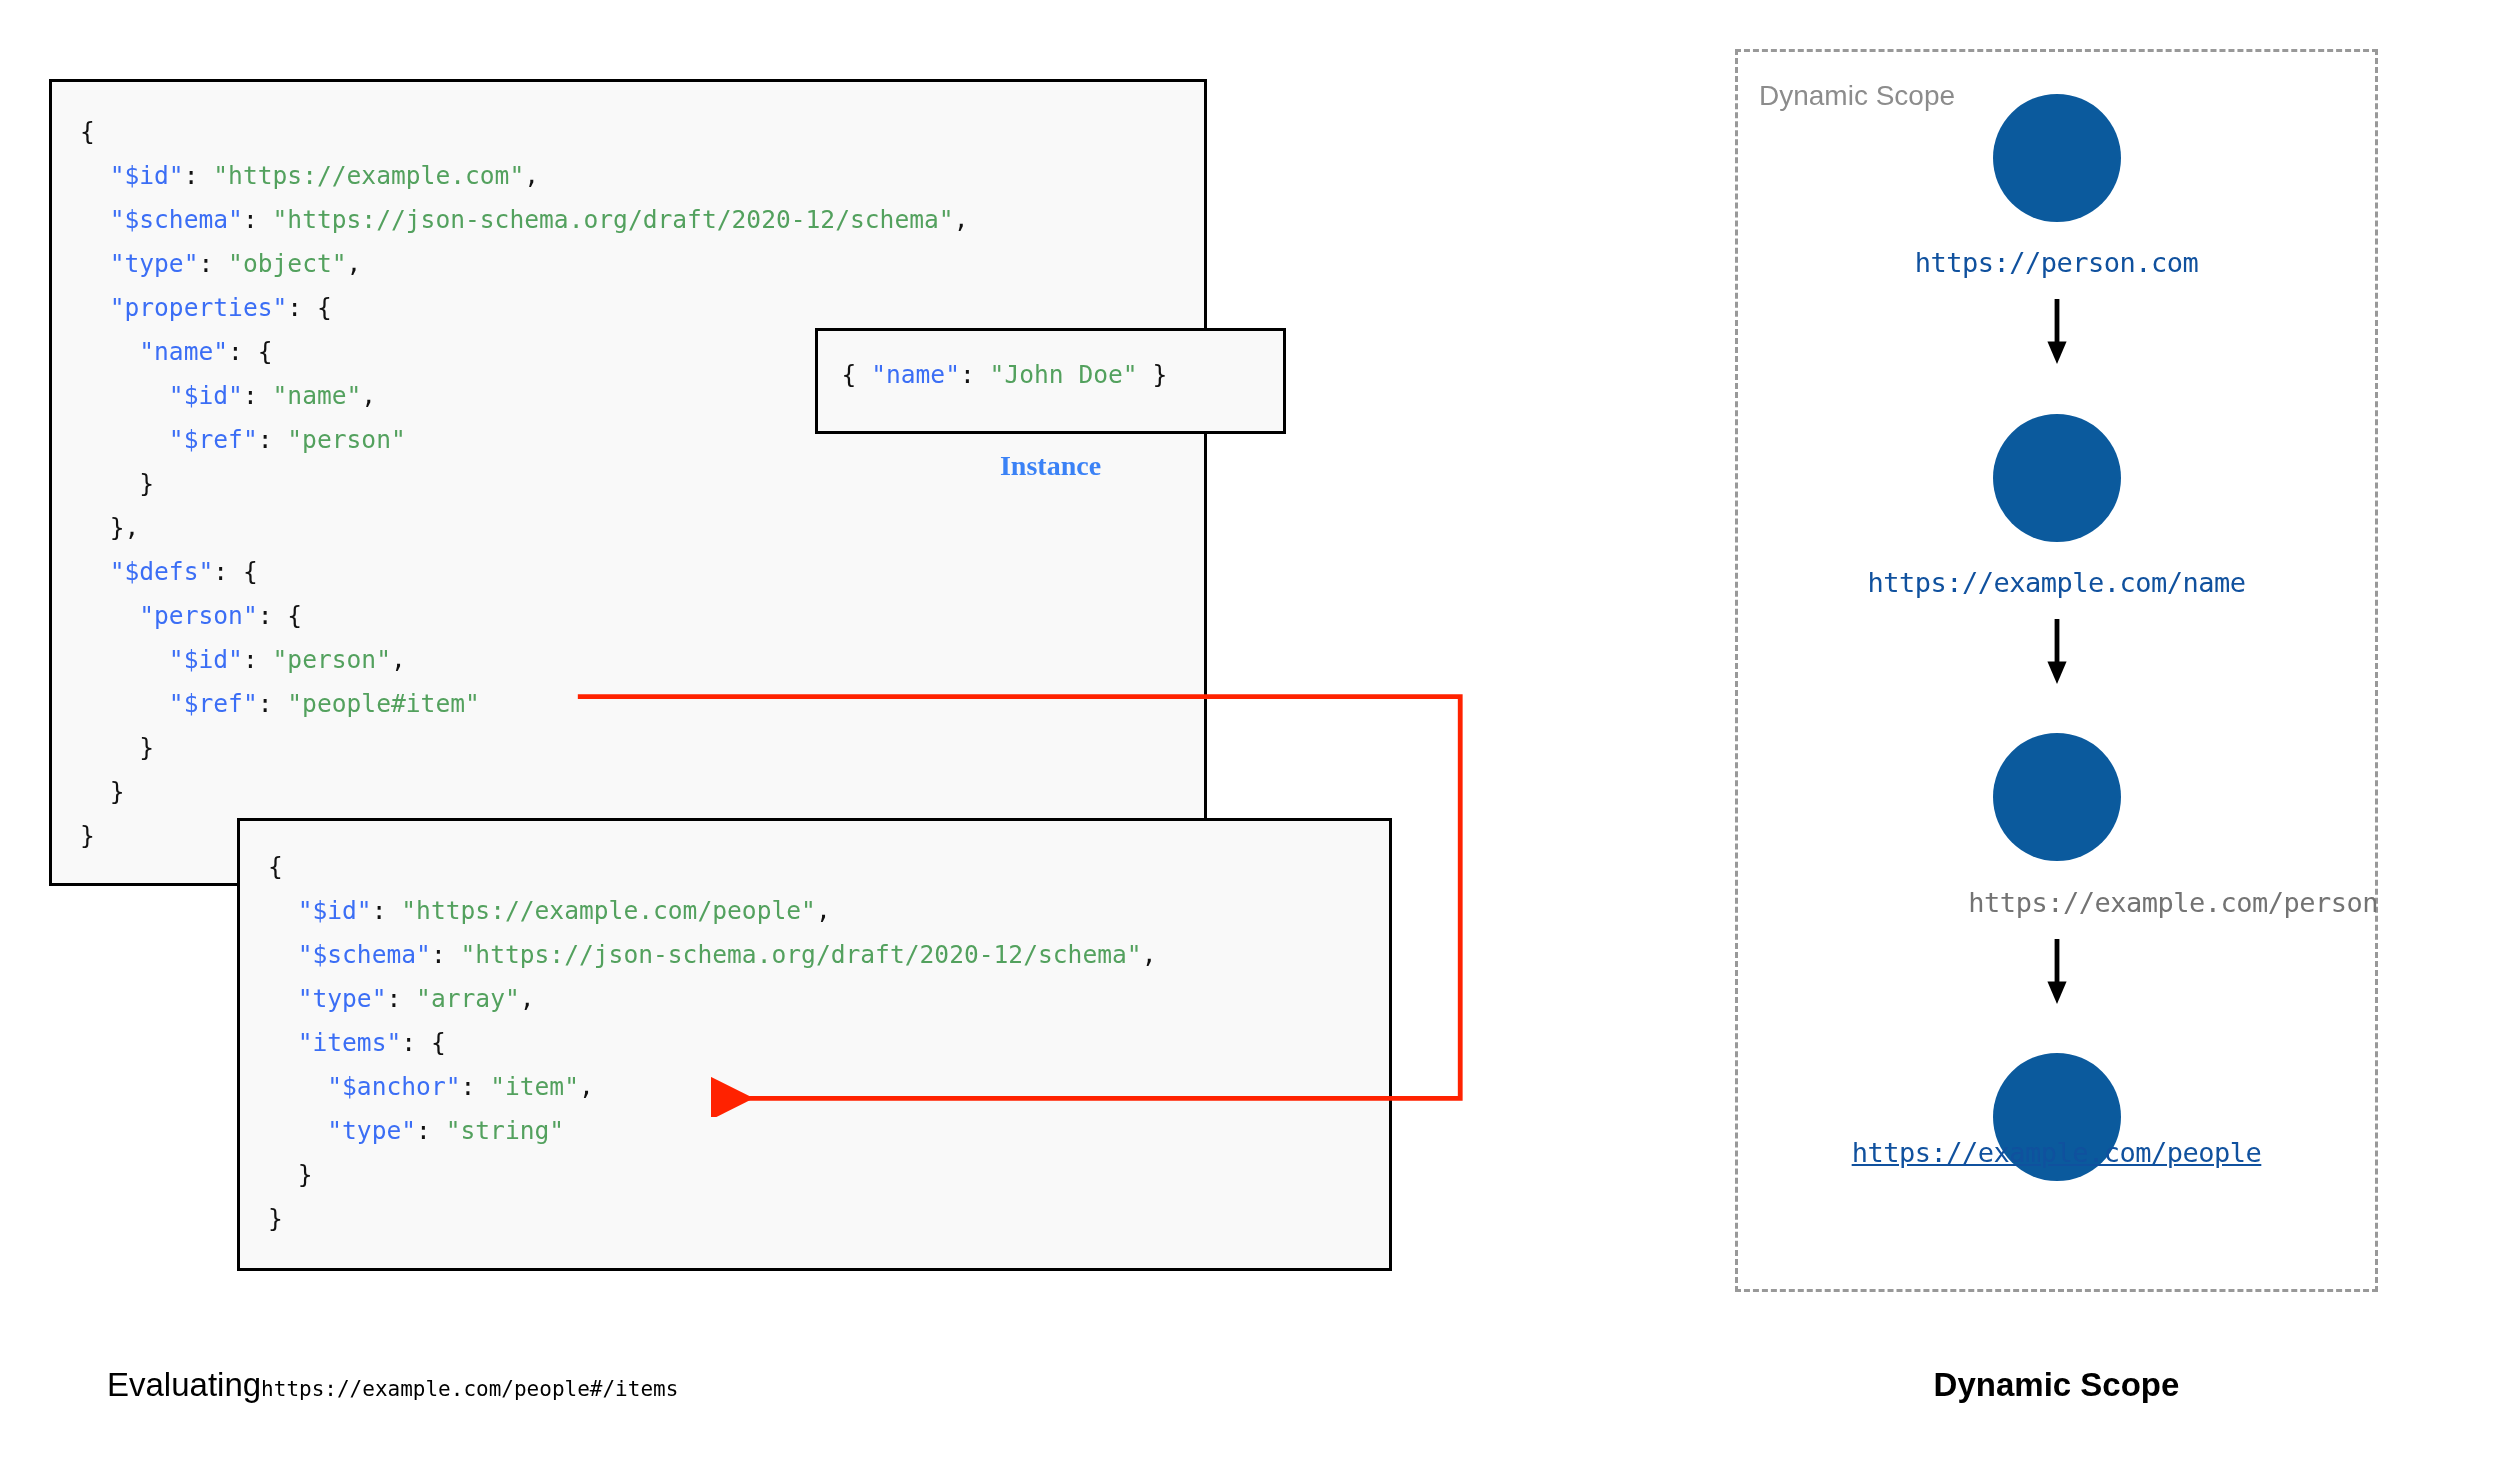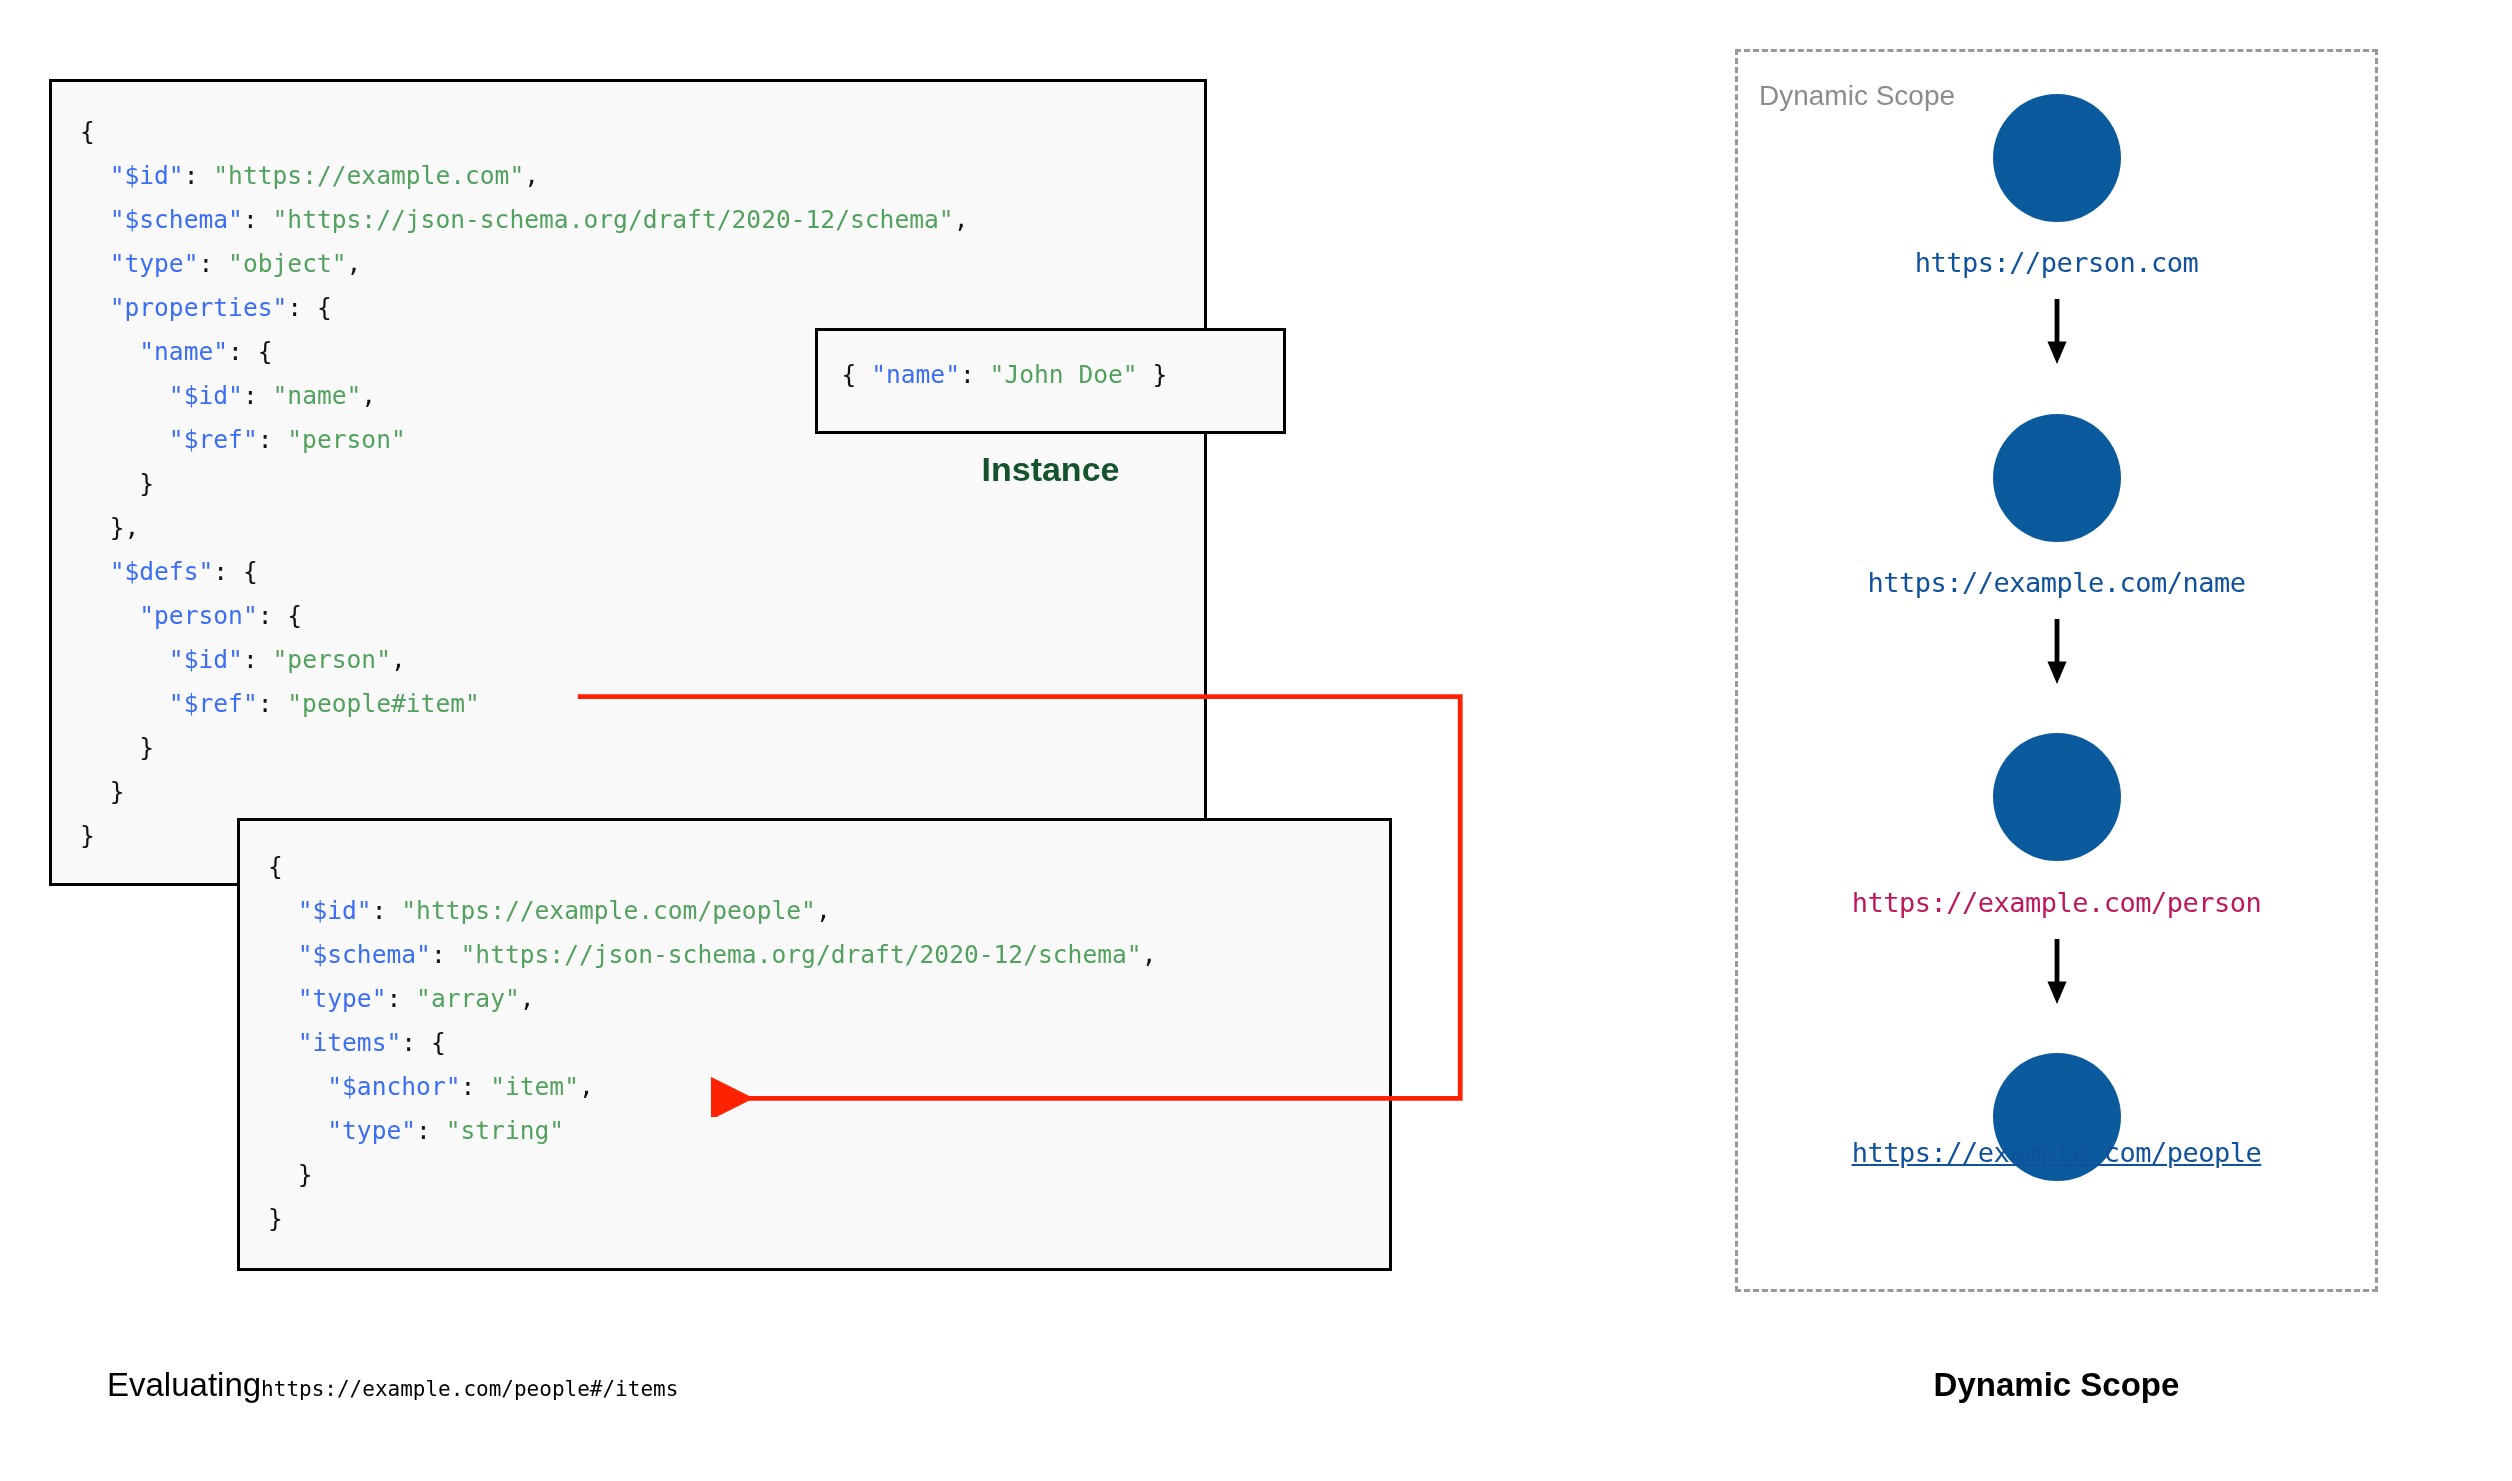--- a/index.html
+++ b/index.html
@@ -37,22 +37,22 @@
 
   
   #instance-box{
     left:815px; top:328px; width:471px; height:106px;
   }
   #instance-box .code{
     position:absolute; left:23.5px; top:22.4px; font-size:24.6px; line-height:44px;
   }
   #instance-caption{
     position:absolute; left:815px; top:450px; width:471px;
-    text-align:center; font-size:34px; font-weight:bold; color:#14532d;
-    font-family:Liberation Sans, sans-serif;
+    text-align:center; font-size:28px; font-weight:bold; color:#3b82f6;
+    font-family:Liberation Serif, serif;
   }
 
   
   #schema-people{
     left:237px; top:818px; width:1155px; height:453px;
   }
   #schema-people .code{position:absolute; left:28px; top:23.5px;}
 
   
   #ref-connector{
@@ -153,21 +153,21 @@
 </svg>
 
 <div class="scope-node" id="node-1" style="background: rgb(11, 90, 157);"></div>
 <div class="scope-label" id="label-1" style="color: rgb(16, 81, 158);">https://example.com/name</div>
 <svg class="scope-arrow" id="arrow-1" viewBox="0 0 60 122" xmlns="http://www.w3.org/2000/svg">
   <line x1="30" y1="0" x2="30" y2="88" stroke="#000" stroke-width="9"></line>
   <path d="M12,80 L48,80 L30,122 z" fill="#000"></path>
 </svg>
 
 <div class="scope-node" id="node-2" style="background: rgb(11, 90, 157);"></div>
-<div class="scope-label" id="label-2" style="color: #be185d;">https://example.com/person</div>
+<div class="scope-label" id="label-2" style="color: #737373; text-align: right;">https://example.com/person</div>
 <svg class="scope-arrow" id="arrow-2" viewBox="0 0 60 122" xmlns="http://www.w3.org/2000/svg">
   <line x1="30" y1="0" x2="30" y2="88" stroke="#000" stroke-width="9"></line>
   <path d="M12,80 L48,80 L30,122 z" fill="#000"></path>
 </svg>
 
 <div class="scope-node" id="node-3" style="background: rgb(11, 90, 157);"></div>
 <div class="scope-label" id="label-3" style="color: rgb(16, 81, 158);">https://example.com/people</div>
 
 <div id="caption-left"><span class="bold">Evaluating</span><span class="mono">https://example.com/people#/items</span></div>
 

